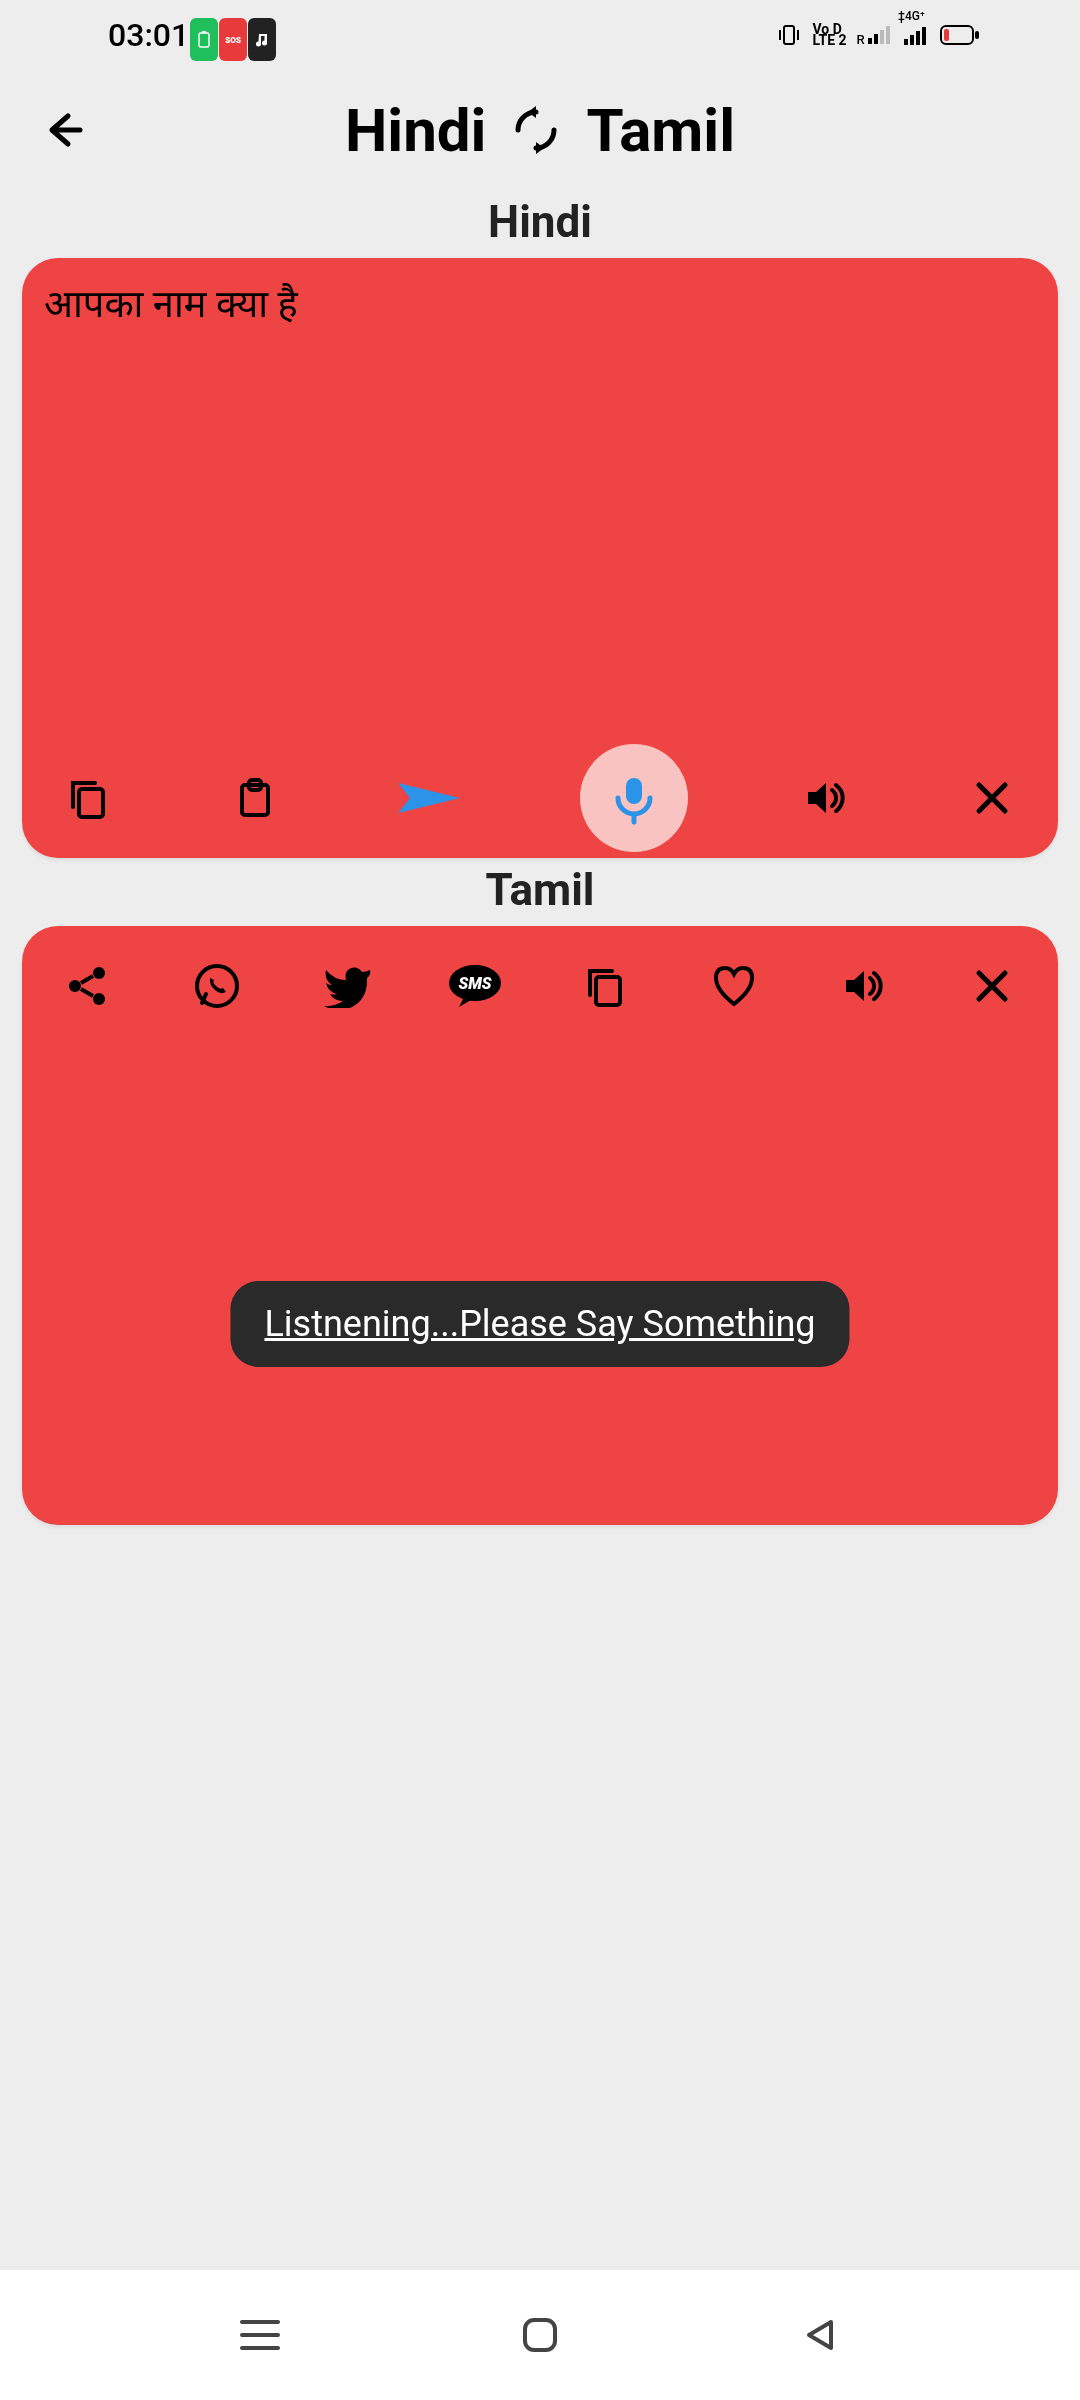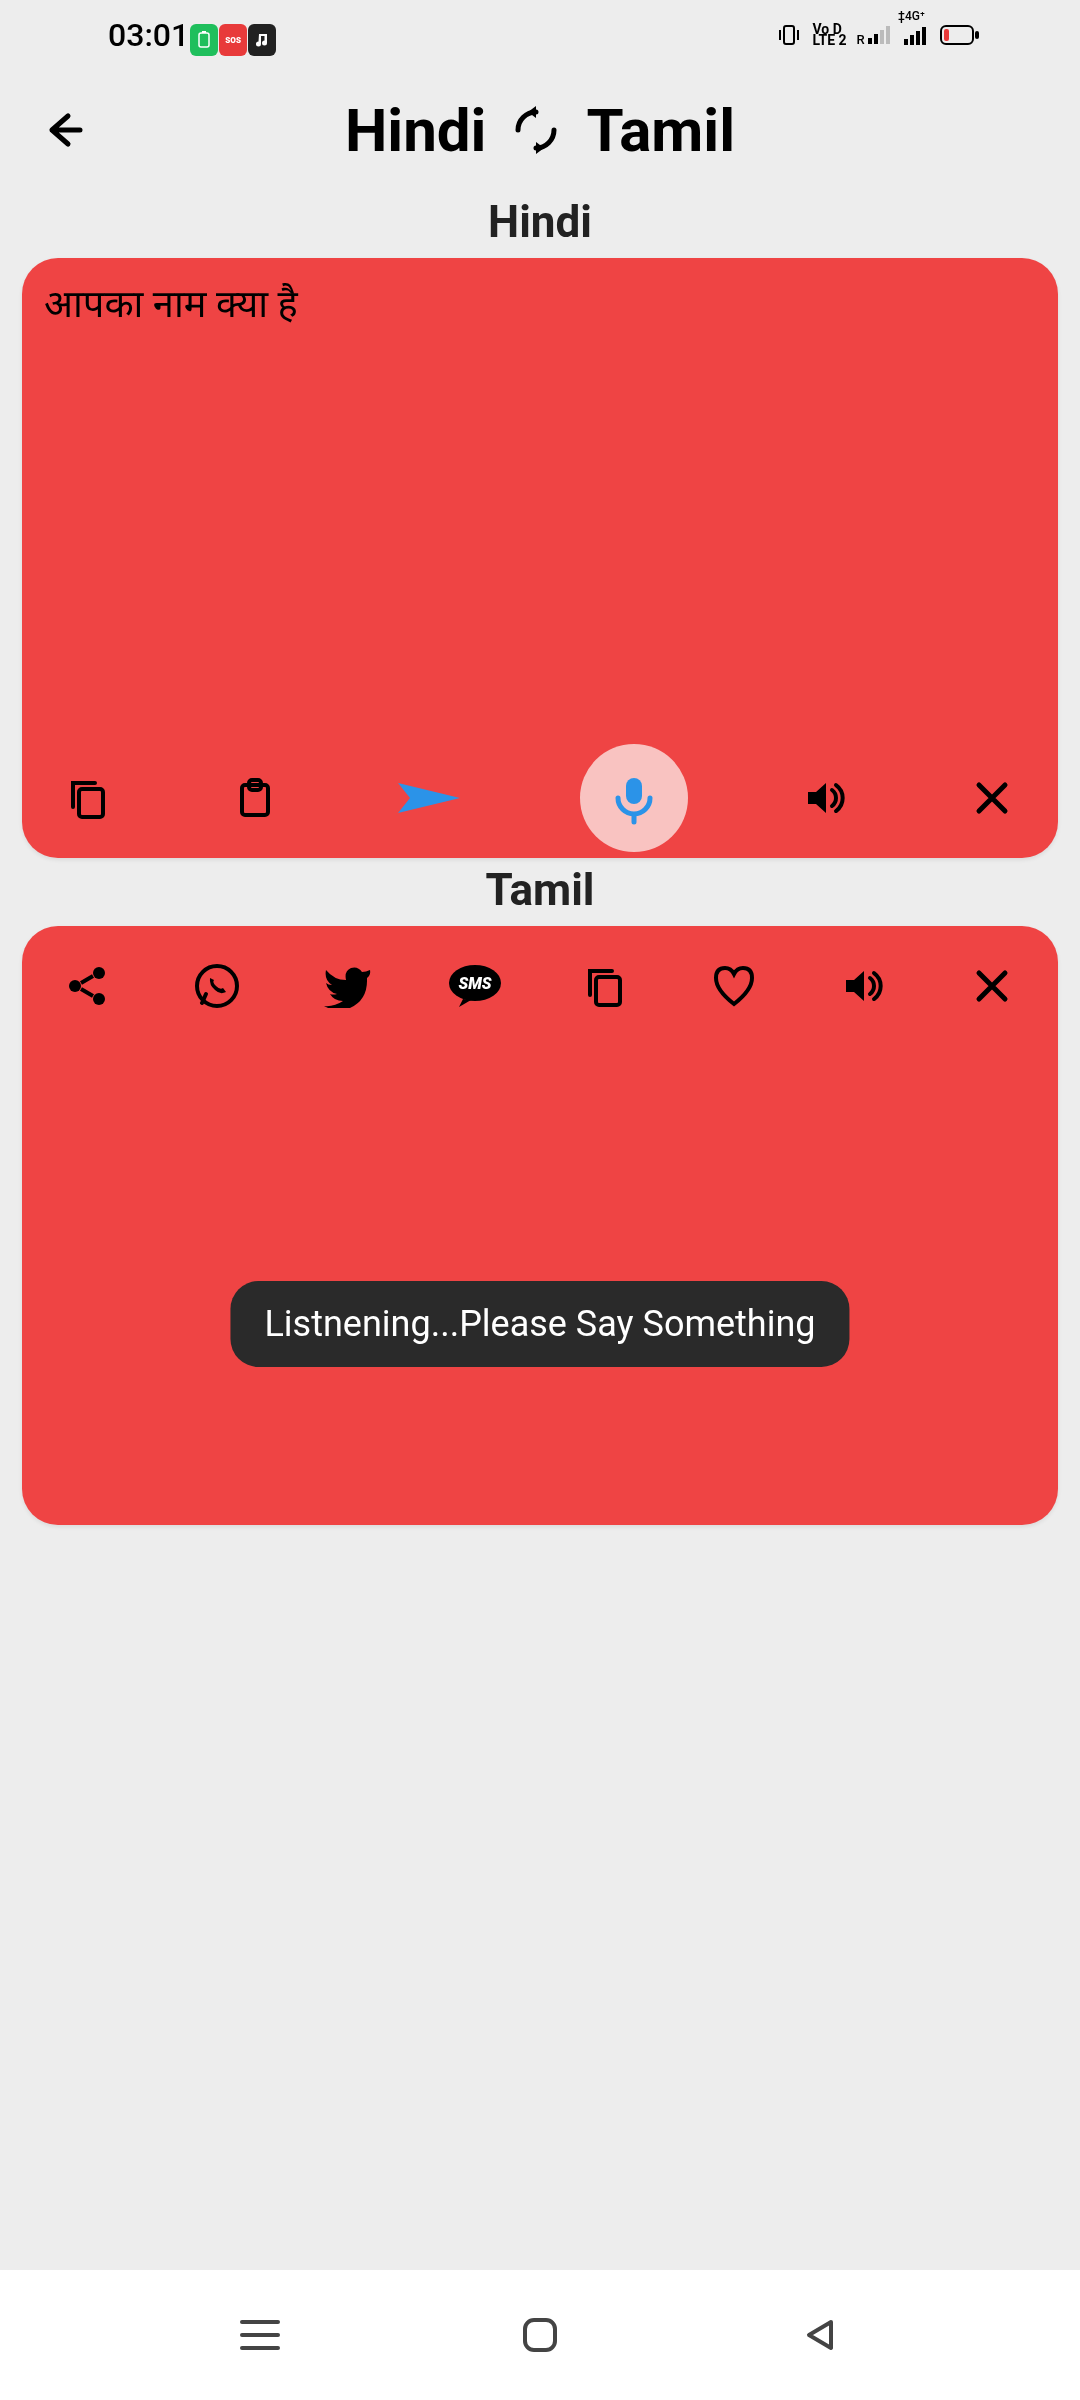--- a/index.html
+++ b/index.html
@@ -15,21 +15,21 @@
     height: 70px;
     display: flex;
     align-items: center;
     justify-content: space-between;
     padding: 0 100px 0 108px;
     font-size: 32px;
     font-weight: 500;
   }
   .status-left { display: flex; align-items: center; gap: 1px; }
   .status-right { display: flex; align-items: center; gap: 10px; }
-  .sb-icon { width: 28px; height: 32px; border-radius: 6px; display: flex; align-items: center; justify-content: center; font-size: 14px; color: #fff; margin-top: 9px; }
+  .sb-icon { width: 28px; height: 43px; border-radius: 6px; display: flex; align-items: center; justify-content: center; font-size: 14px; color: #fff; margin-top: 9px; }
   .sb-green { background: #1fbf5c; }
   .sb-red { background: #e83a3a; }
   .sb-dark { background: #222; }
   .header {
     height: 120px;
     display: flex;
     align-items: center;
     padding: 0 34px;
     gap: 0;
   }
@@ -103,20 +103,21 @@
     position: absolute;
     left: 50%;
     transform: translateX(-50%);
     bottom: 158px;
     background: #2a2a2a;
     color: #fff;
     font-size: 36px;
     padding: 22px 34px;
     border-radius: 28px;
     white-space: nowrap;
+    text-decoration: underline;
   }
   .nav-bar {
     position: absolute;
     bottom: 0; left: 0; right: 0;
     height: 130px;
     background: #fff;
     display: flex;
     align-items: center;
     justify-content: space-around;
     padding: 0 120px;

